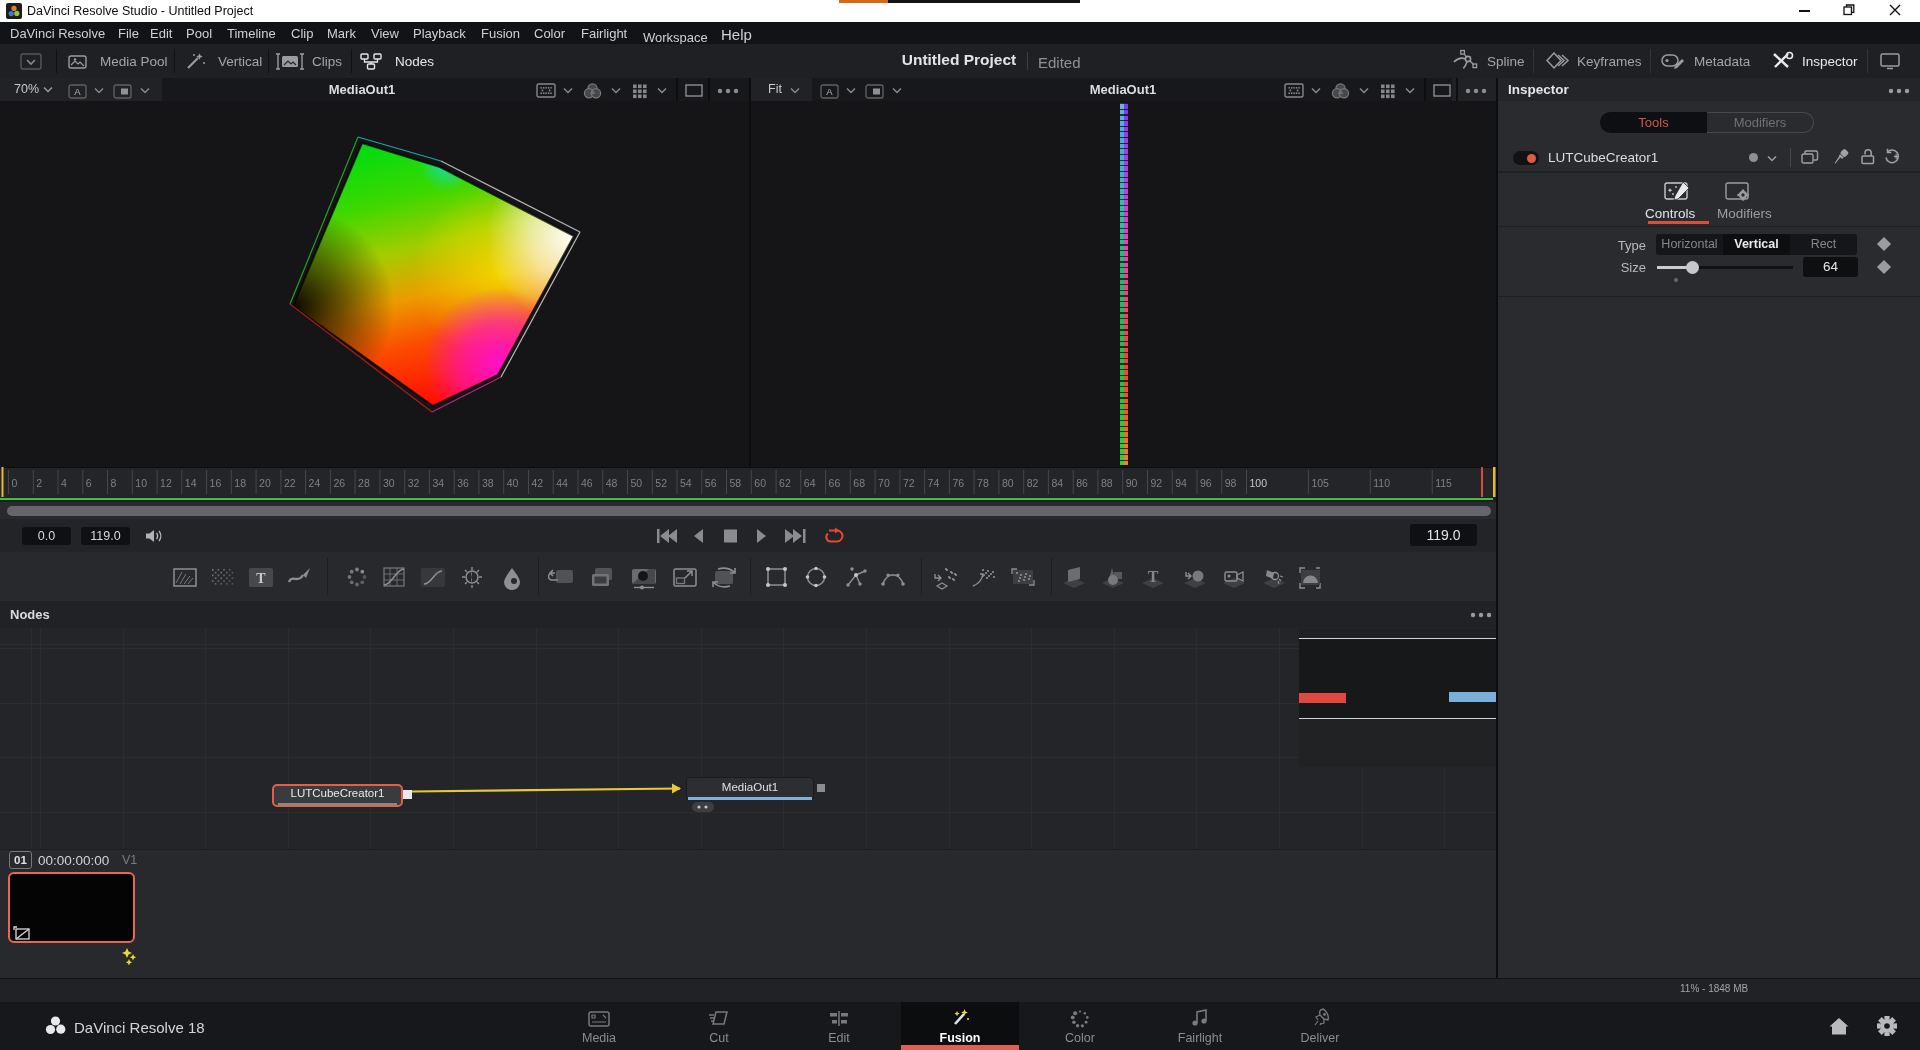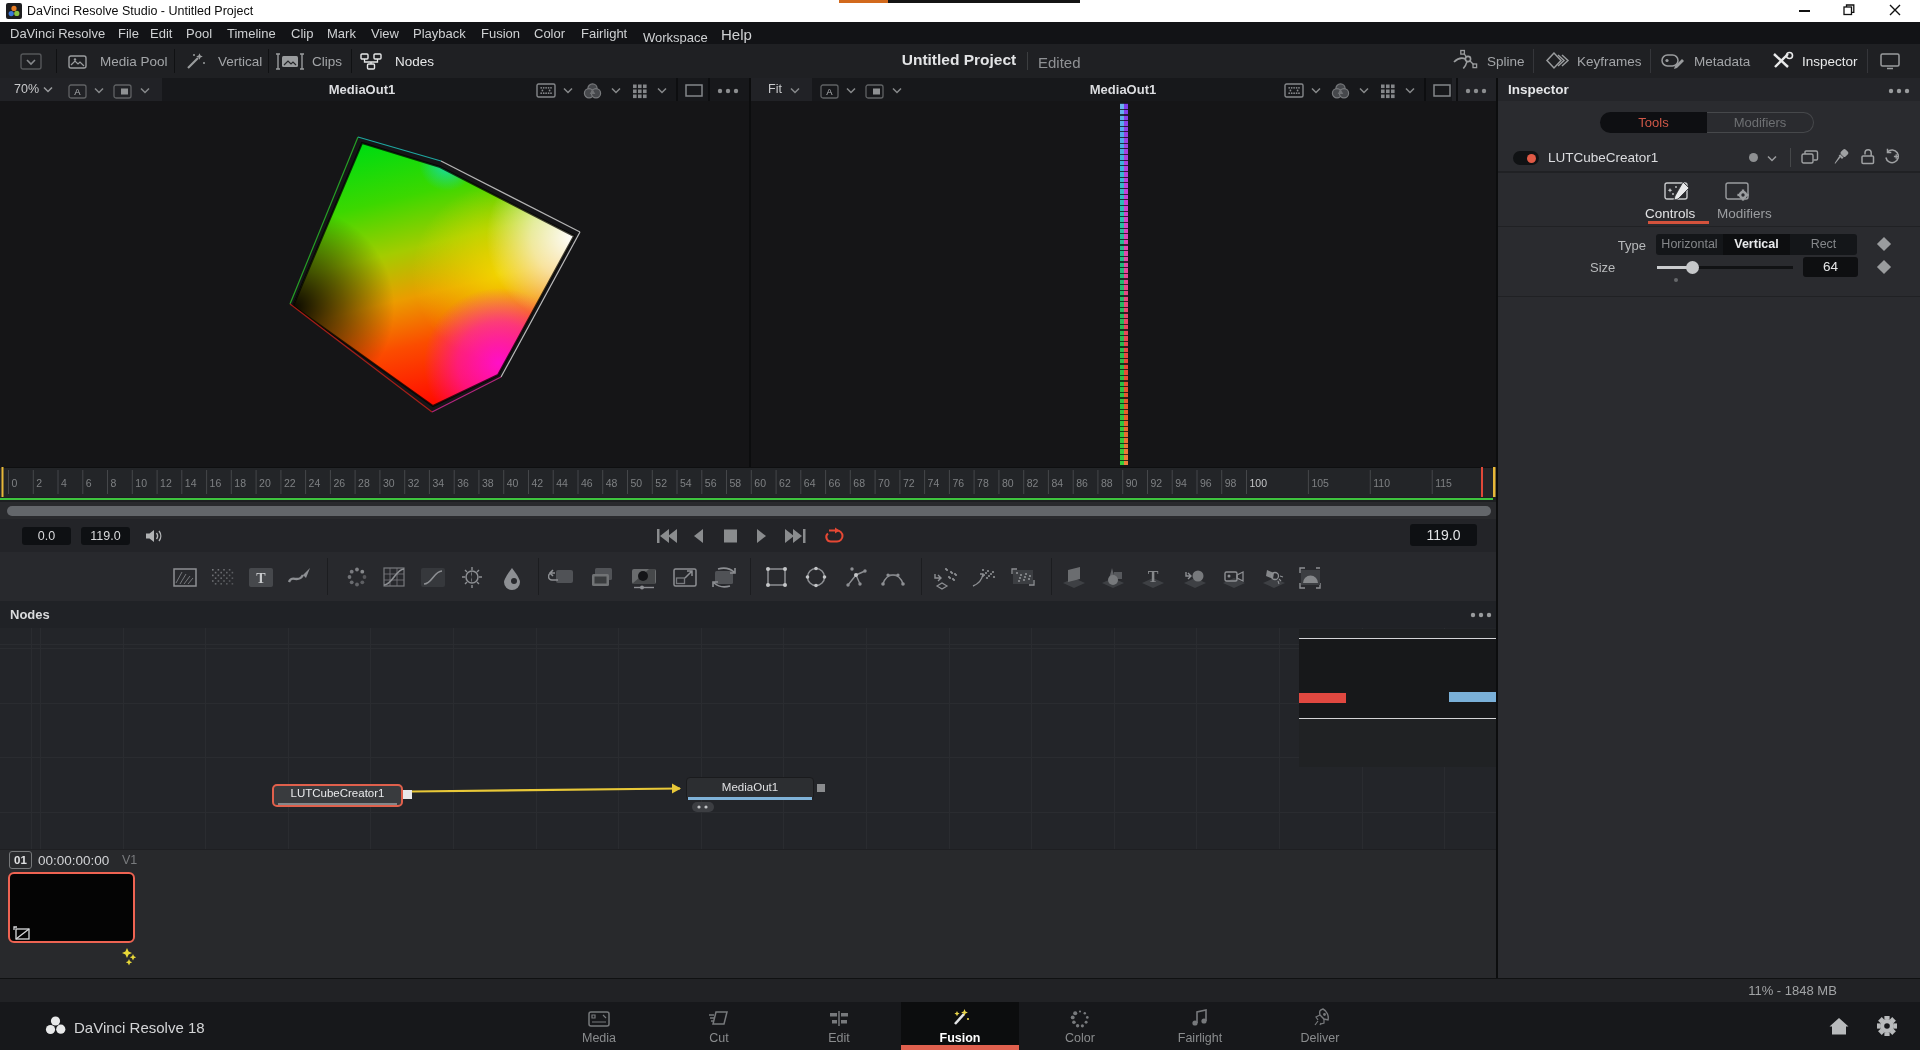--- a/index.html
+++ b/index.html
@@ -705,21 +705,21 @@
       <path d="M1,4 V1 h3" stroke="#d8d9db" stroke-width="1.3" fill="none"></path>
       <rect x="3" y="3" width="13" height="10" fill="none" stroke="#d8d9db" stroke-width="1.3"></rect>
       <path d="M3,13 L16,3" stroke="#d8d9db" stroke-width="1.3"></path>
     </svg>
 <svg class="a" style="left:120px;top:948px" width="18" height="18">
       <path d="M7,0 l1.6,3.4 3.4,1.6 -3.4,1.6 L7,10 5.4,6.6 2,5 5.4,3.4 z" fill="#e8d839"></path>
       <path d="M13,6 l1,2.2 2.2,1 -2.2,1 -1,2.2 -1,-2.2 -2.2,-1 2.2,-1 z" fill="#e8d839"></path>
       <path d="M9,11 l1,2.2 2.2,1 -2.2,1 -1,2.2 -1,-2.2 -2.2,-1 2.2,-1 z" fill="#e8d839"></path>
     </svg>
 <div class="a" style="left:0;top:978px;width:1920px;height:24px;background:#212225;border-top:1px solid #101112"></div>
-<div class="a" style="left:1680px;top:983px;width:225px;text-align:center;font-size:13px;color:#a2a4a6">11% - 1848 MB</div>
+<div class="a" style="left:1680px;top:983px;width:225px;text-align:left;font-size:10px;color:#a2a4a6">11% - 1848 MB</div>
     <div class="a" style="left:0;top:1002px;width:1920px;height:48px;background:#17181b"></div>
 <svg class="a" style="left:43px;top:1015px" width="26" height="24">
       <circle cx="12.5" cy="6" r="4.6" fill="#e8e9ea"></circle>
       <circle cx="7.5" cy="14.5" r="4.6" fill="#e8e9ea"></circle>
       <circle cx="17.8" cy="14.2" r="4.6" fill="#e8e9ea"></circle>
     </svg>
 <div class="a" style="left:74px;top:1019px;font-size:15px;color:#d4d5d7">DaVinci Resolve 18</div>
 <div class="a" style="left:901px;top:1002px;width:118px;height:44px;background:#0c0d0e"></div>
 <div class="a" style="left:901px;top:1045px;width:118px;height:5px;background:#e0604e"></div>
 <svg class="a" style="left:587px;top:1009px" width="24" height="19">
@@ -849,20 +849,20 @@
         <rect x="21.2" y="13.8" width="2.4" height="2.4"></rect>
       </g>
     </svg>
 <div class="a" style="left:1717px;top:206px;font-size:13.5px;color:#9b9da0">Modifiers</div>
 <div class="a" style="left:1498px;top:226px;width:422px;height:1px;background:#202124"></div>
 <div class="a" style="left:1590px;top:238px;width:56px;text-align:right;font-size:13px;color:#b8babc">Type</div>
 <div class="a" style="left:1656px;top:234px;width:67px;height:21px;background:#141619;border-radius:3px 0 0 3px;text-align:center;line-height:21px;font-size:12.5px;color:#85878a">Horizontal</div>
 <div class="a" style="left:1723px;top:234px;width:67px;height:21px;background:#0d0e10;text-align:center;line-height:21px;font-size:12.5px;font-weight:bold;color:#e8e9eb">Vertical</div>
 <div class="a" style="left:1790px;top:234px;width:67px;height:21px;background:#141619;border-radius:0 3px 3px 0;text-align:center;line-height:21px;font-size:12.5px;color:#85878a">Rect</div>
 <div class="a" style="left:1879px;top:239px;width:10px;height:10px;background:#9a9c9e;transform:rotate(45deg)"></div>
-<div class="a" style="left:1590px;top:260px;width:56px;text-align:left;font-size:13px;color:#b8babc">Size</div>
+<div class="a" style="left:1590px;top:260px;width:56px;text-align:right;font-size:13px;color:#b8babc">Size</div>
 <div class="a" style="left:1657px;top:266px;width:136px;height:2.5px;background:#111214"></div>
 <div class="a" style="left:1657px;top:266px;width:35px;height:2.5px;background:#caccce"></div>
 <div class="a" style="left:1686px;top:261px;width:13px;height:13px;background:#c6c8ca;border-radius:50%"></div>
 <div class="a" style="left:1674px;top:278px;width:4px;height:4px;background:#66686b;border-radius:50%"></div>
 <div class="a" style="left:1803px;top:257px;width:55px;height:20px;background:#0e0f11;border-radius:3px;text-align:center;line-height:20px;font-size:13.5px;color:#e4e5e7">64</div>
 <div class="a" style="left:1879px;top:262px;width:10px;height:10px;background:#9a9c9e;transform:rotate(45deg)"></div>
 <div class="a" style="left:1498px;top:296px;width:422px;height:1px;background:#202124"></div>
 </div>
 </body></html>

